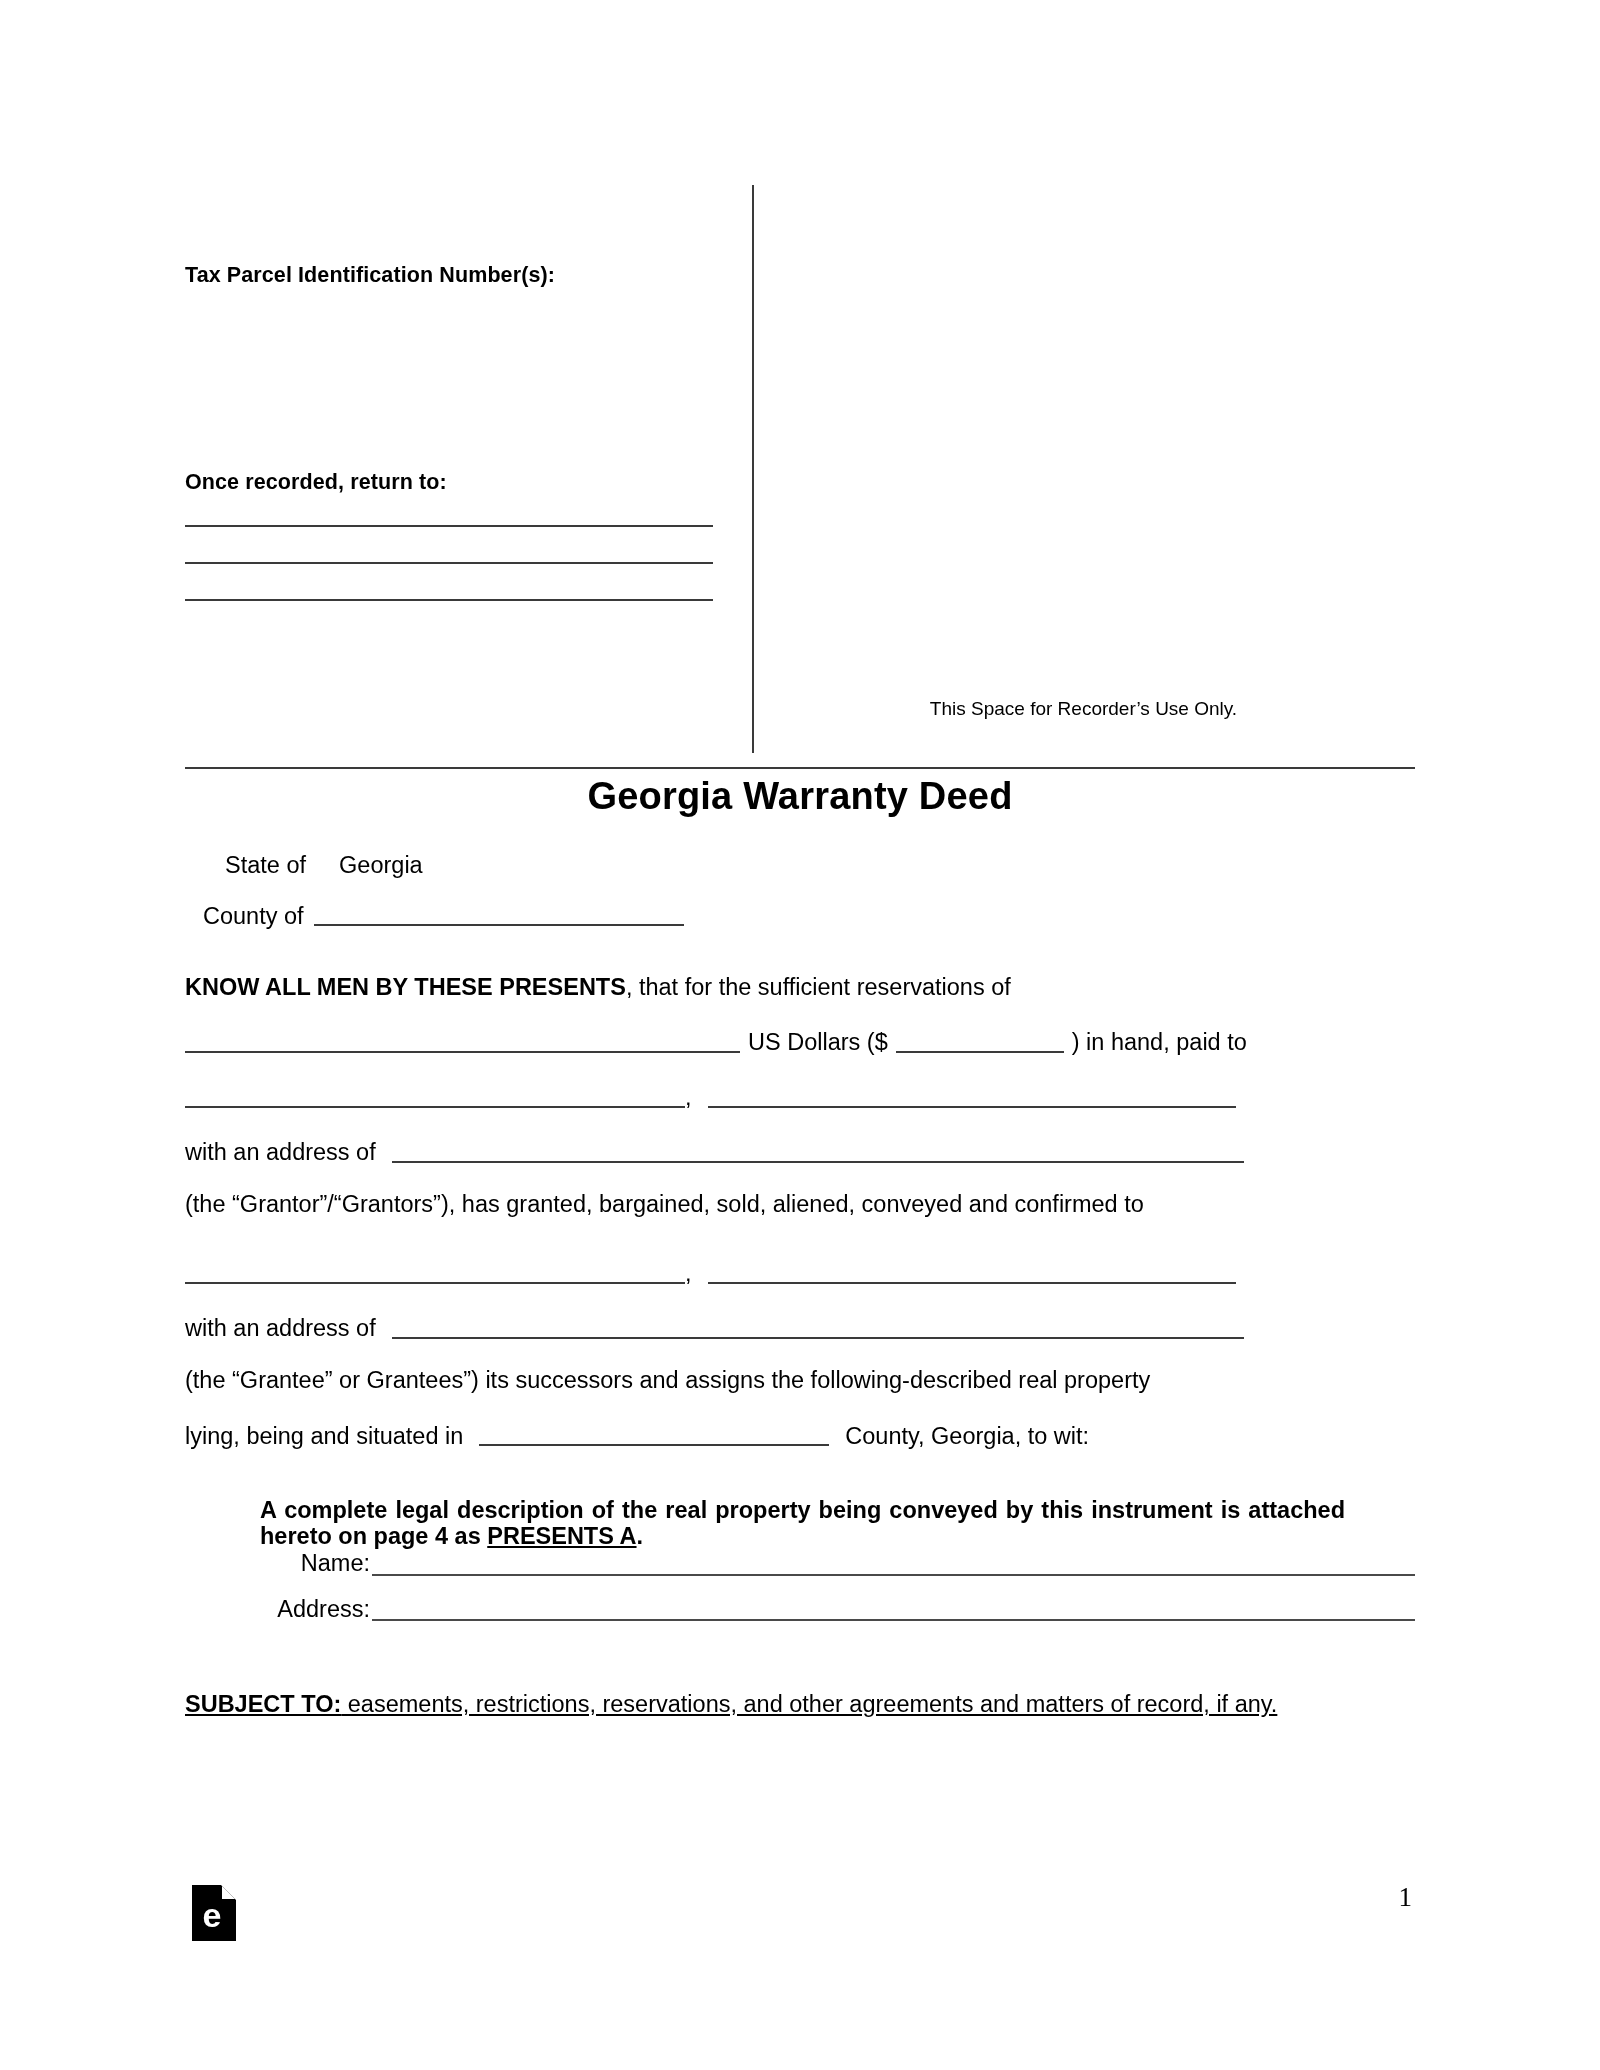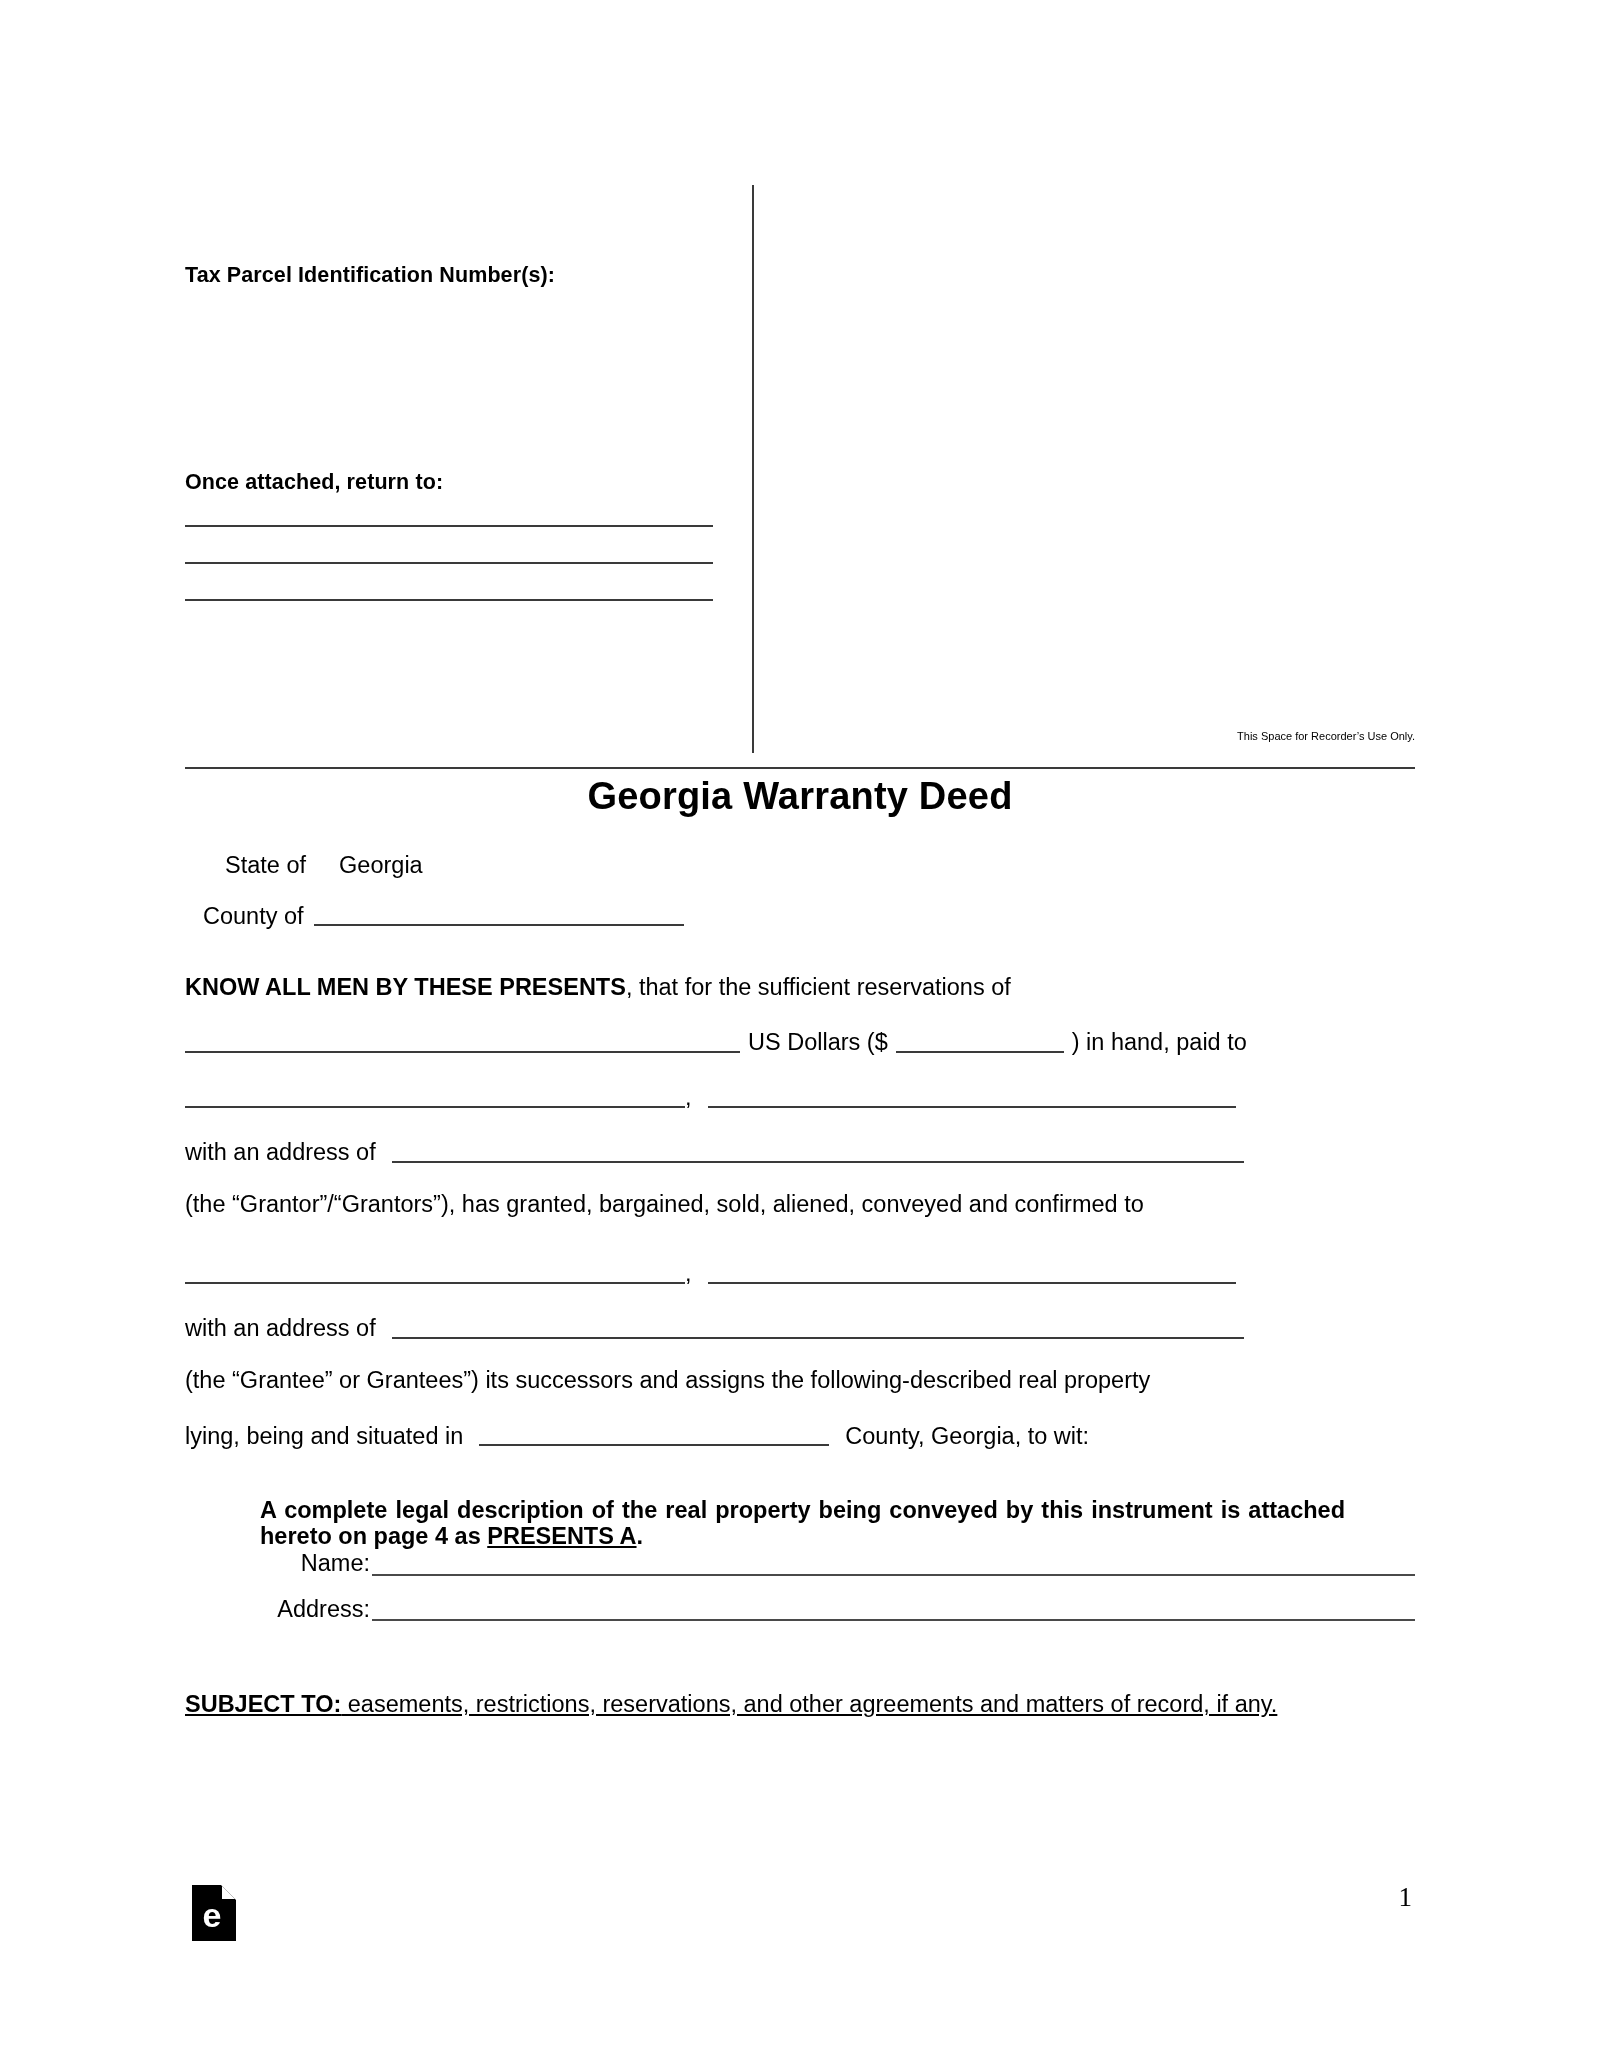--- a/index.html
+++ b/index.html
@@ -68,24 +68,24 @@
     width: 528px;
   }
   .return-lines .rl {
     height: 2px;
     background: #3a3a3a;
     margin-bottom: 35px;
   }
   .recorder-note {
     position: absolute;
     left: 567px;
-    top: 545px;
+    top: 513px;
     width: 663px;
-    text-align: right;
-    font-size: 11px;
+    text-align: center;
+    font-size: 19px;
     white-space: nowrap;
   }
 
   
   .doc-title {
     position: absolute;
     left: 0;
     top: 775px;
     width: 1600px;
     text-align: center;
@@ -196,21 +196,21 @@
 
 <div class="page">
 
   <div class="recorder-block">
 
     <div class="vrule"></div>
     <div class="hrule"></div>
 
     <div class="lbl-tax">Tax Parcel Identification Number(s):</div>
 
-    <div class="lbl-return">Once attached, return to:</div>
+    <div class="lbl-return">Once recorded, return to:</div>
 
     <div class="return-lines">
       <div class="rl"></div>
       <div class="rl"></div>
       <div class="rl"></div>
     </div>
 
     <div class="recorder-note">This Space for Recorder’s Use Only.</div>
   </div>
 

